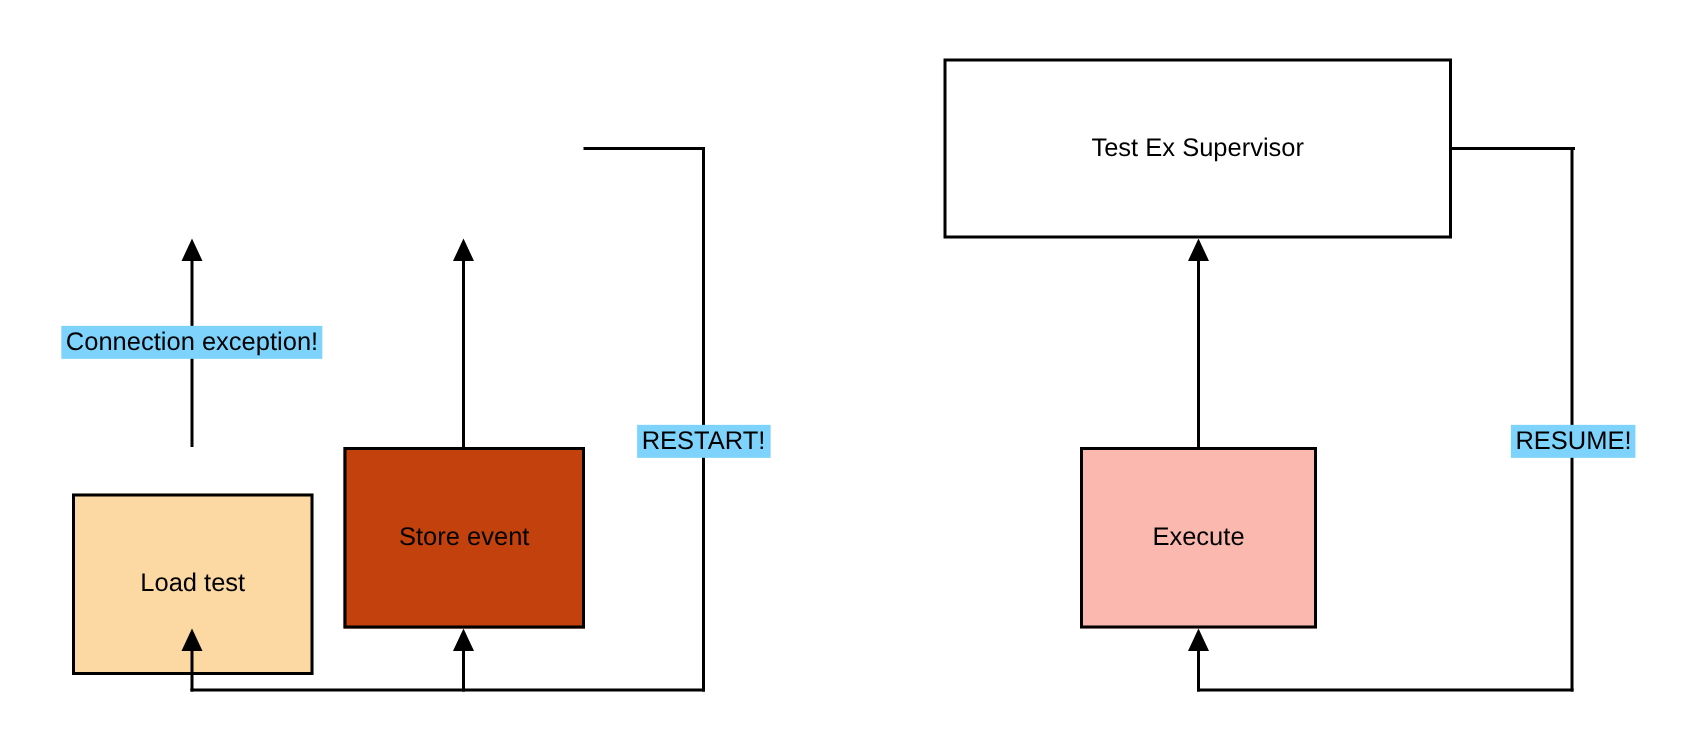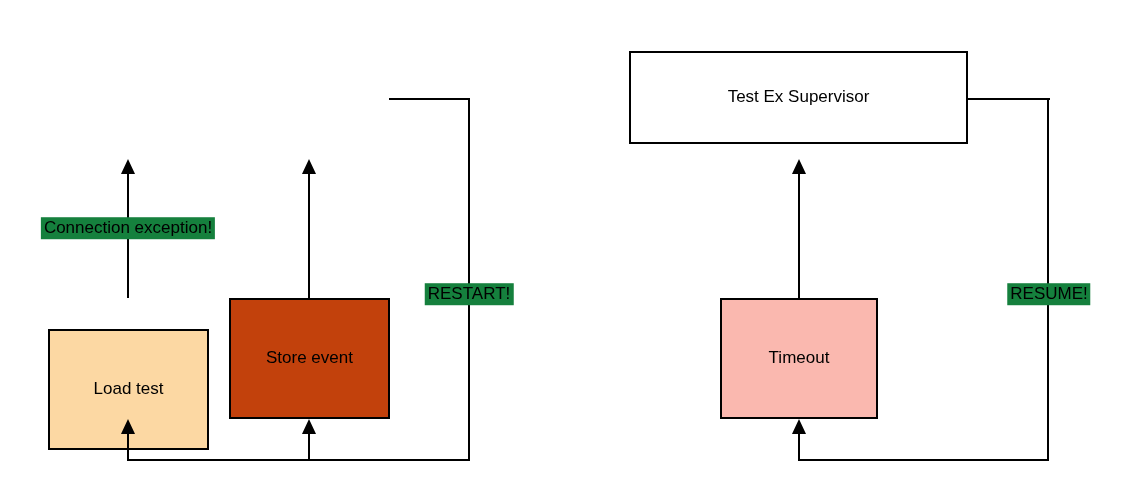--- a/index.html
+++ b/index.html
@@ -26,21 +26,21 @@
   .vline{position:absolute;width:2px;background:#000;}
   .ah{
     position:absolute;width:0;height:0;
     border-left:7px solid transparent;
     border-right:7px solid transparent;
     border-bottom:15px solid #000;
   }
   .lbl{
     position:absolute;
     transform:translate(-50%,-50%);
-    background:#15803d;
+    background:#7dd3fc;
     padding:1px 3px;
     font-size:17px;
     white-space:nowrap;
     line-height:1.15;
   }
 </style>
 </head>
 <body>
 
 <div class="canvas">
@@ -62,26 +62,26 @@
   <div class="vline" style="left:468px;top:98px;height:363px"></div>
   <div class="hline" style="left:127px;top:459px;width:343px"></div>
   <div class="vline" style="left:127px;top:433px;height:28px"></div>
   <div class="ah" style="left:121px;top:419px"></div>
   <div class="vline" style="left:308px;top:433px;height:28px"></div>
   <div class="ah" style="left:302px;top:419px"></div>
 
   <div class="lbl" style="left:128px;top:228px">Connection exception!</div>
   <div class="lbl" style="left:469px;top:294px">RESTART!</div>
 
-  <div class="box" style="left: 629px; top: 51px; width: 339px; height: 93px; background-color: rgb(255, 255, 255);">
+  <div class="box" style="left: 629px; top: 39px; width: 339px; height: 120px; background-color: rgb(255, 255, 255);">
     <span>Test Ex Supervisor</span>
   </div>
 
   <div class="box" style="left: 720px; top: 298px; width: 158px; height: 121px; background-color: rgb(250, 184, 175);">
-    <span>Timeout</span>
+    <span>Execute</span>
   </div>
 
   <div class="vline" style="left:798px;top:172px;height:126px"></div>
   <div class="ah" style="left:792px;top:159px"></div>
 
   <div class="hline" style="left:968px;top:98px;width:82px"></div>
   <div class="vline" style="left:1047px;top:98px;height:363px"></div>
   <div class="hline" style="left:798px;top:459px;width:251px"></div>
   <div class="vline" style="left:798px;top:433px;height:28px"></div>
   <div class="ah" style="left:792px;top:419px"></div>

